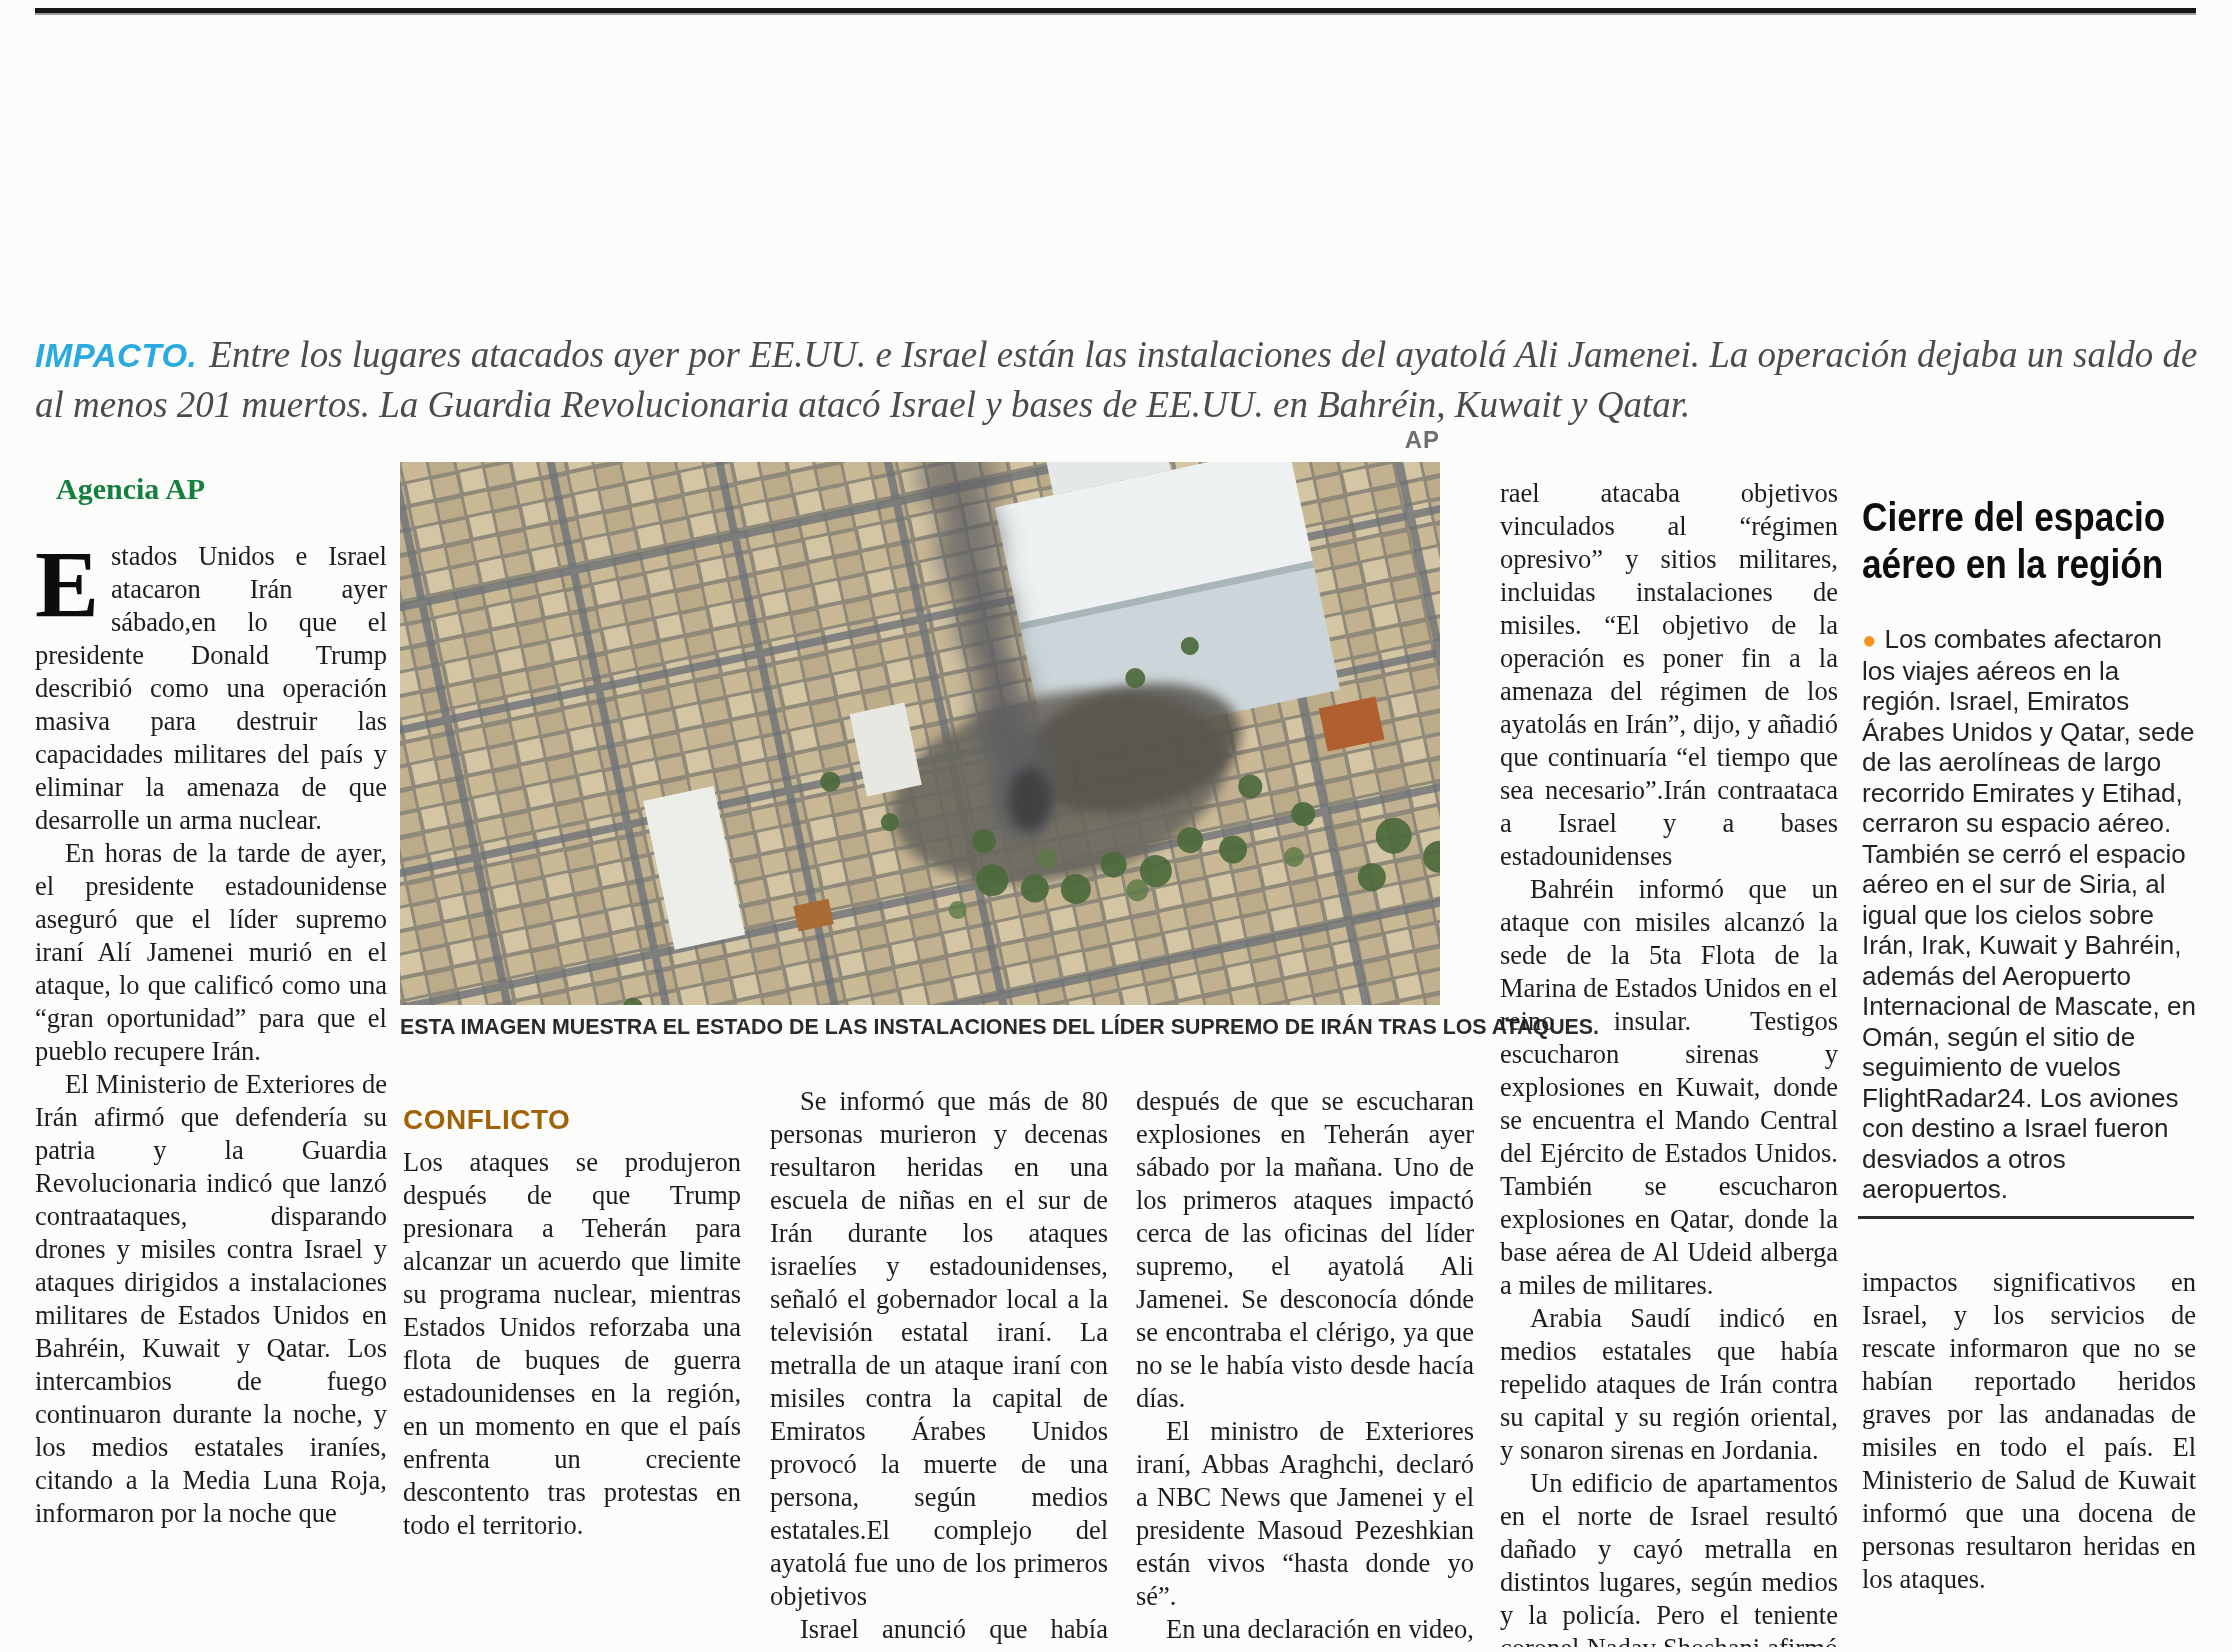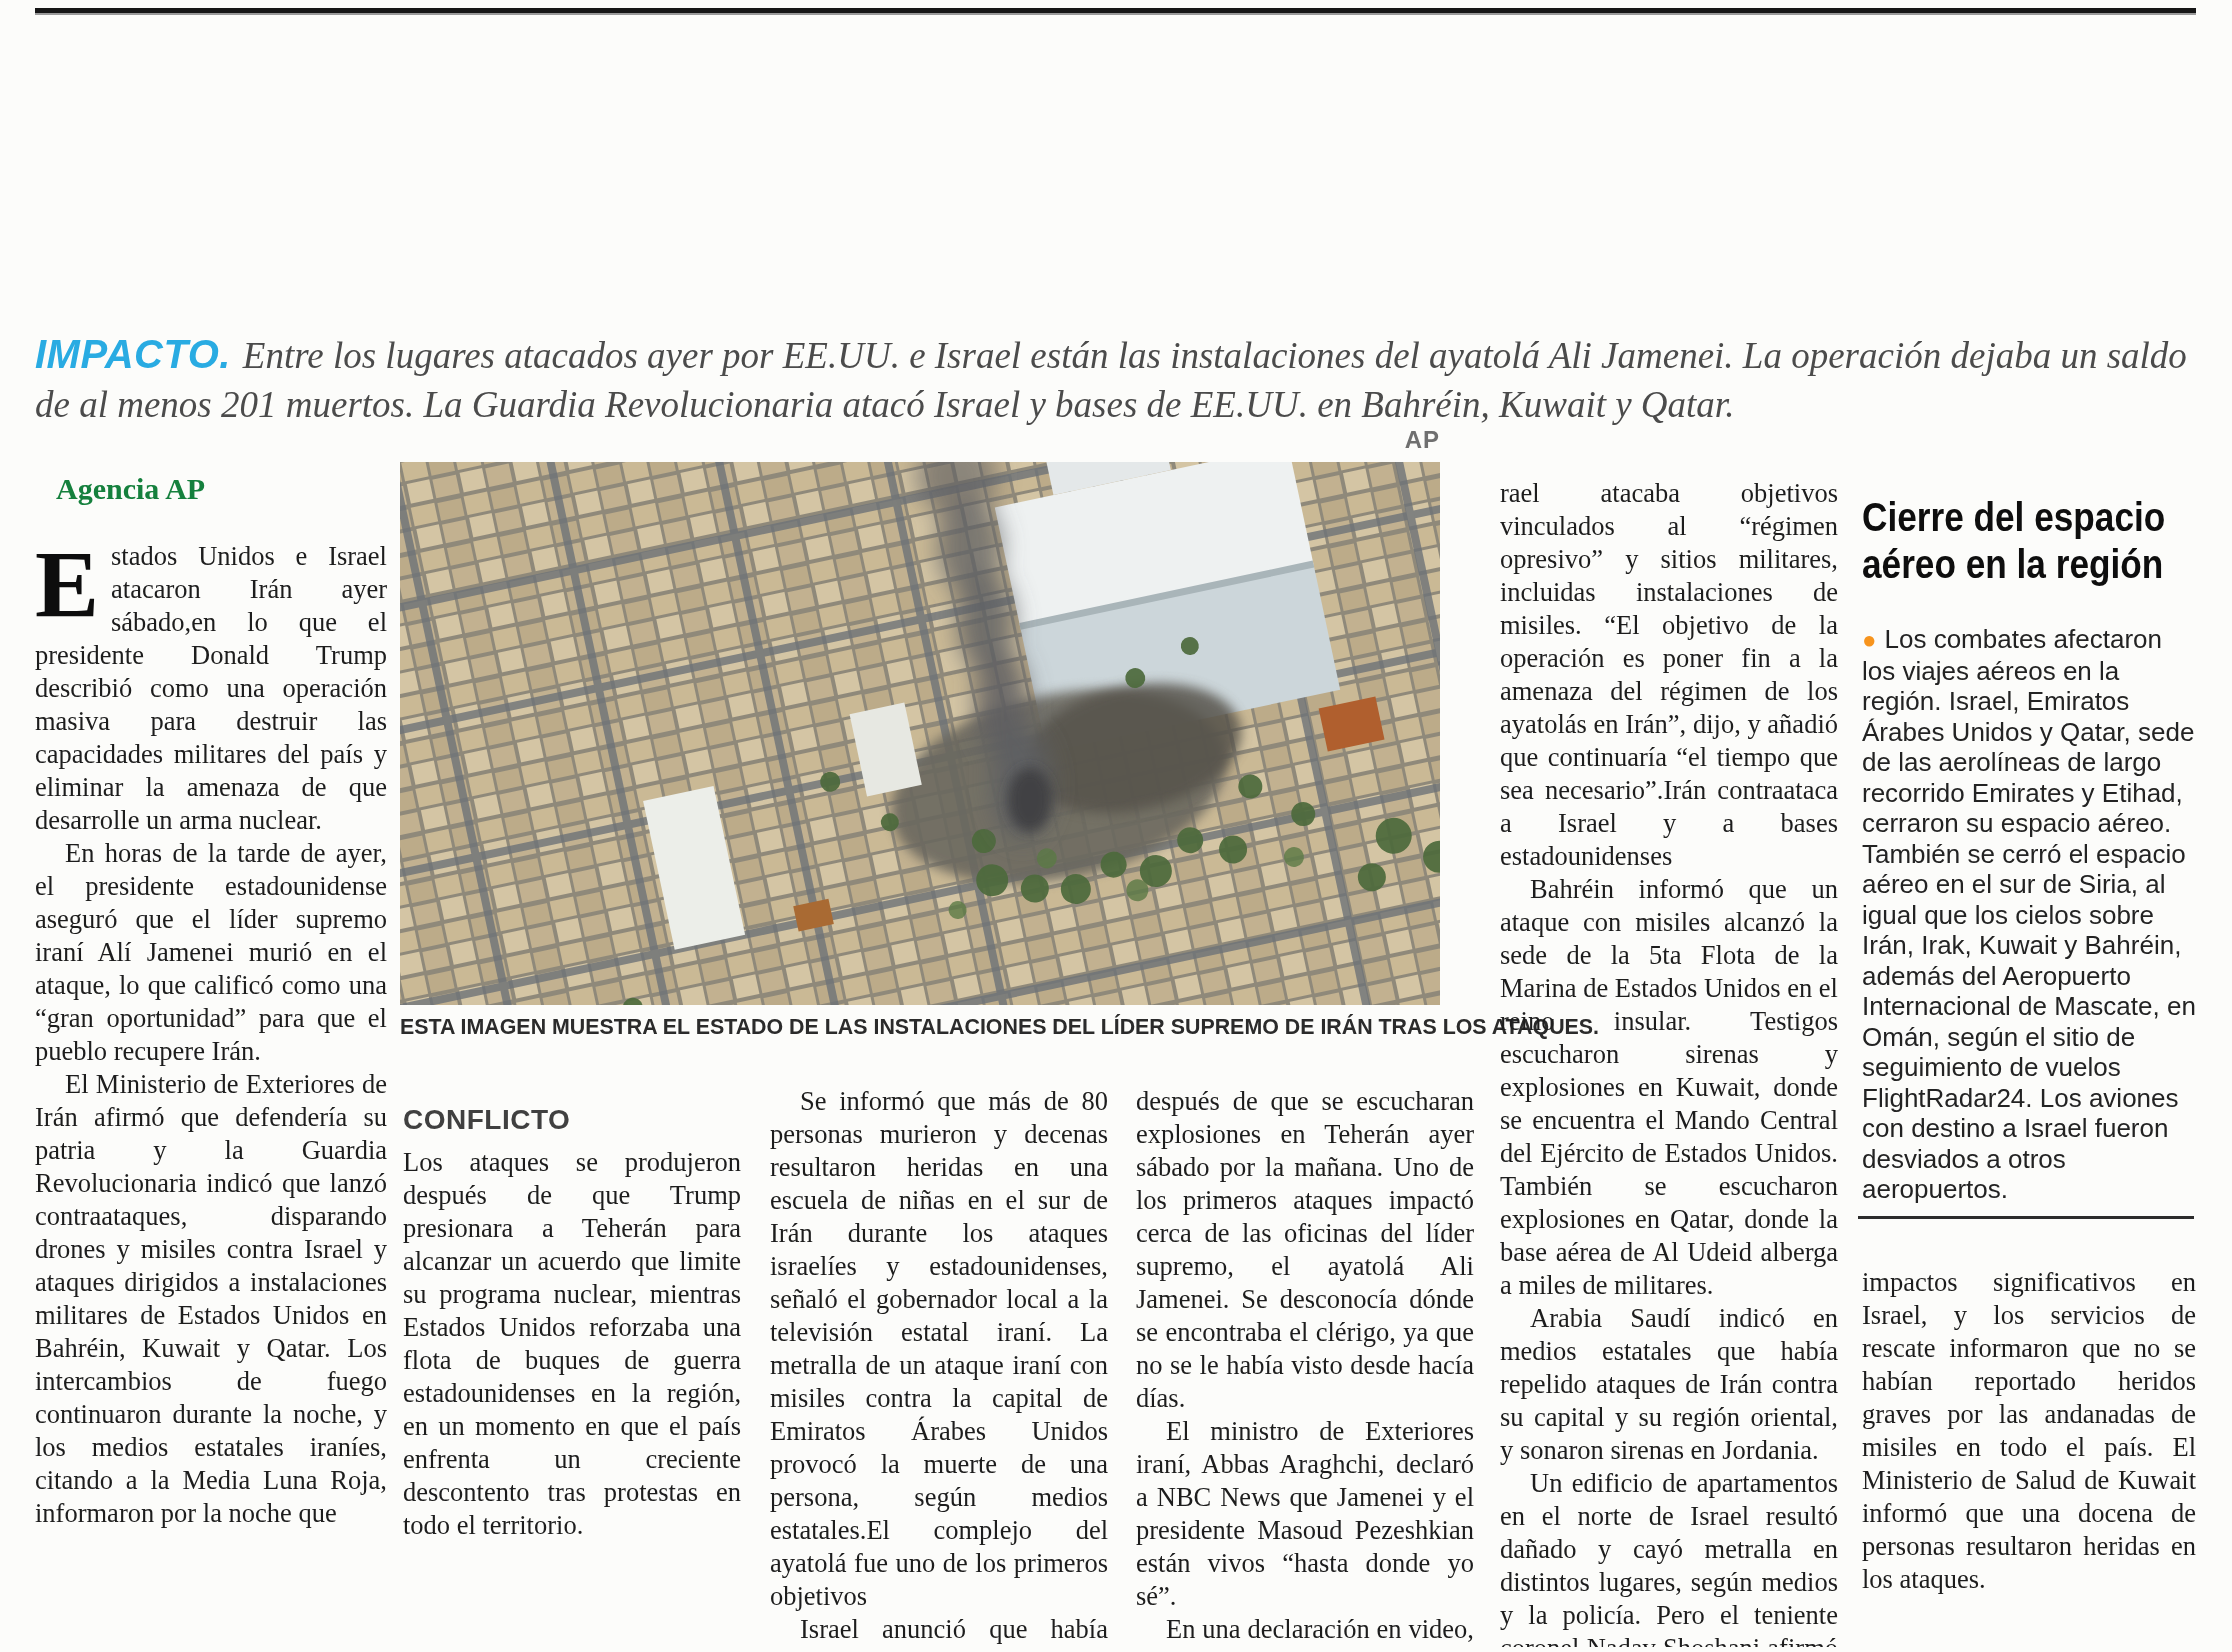--- a/index.html
+++ b/index.html
@@ -16,21 +16,21 @@
     font-size:112px; line-height:126px; font-weight:700; letter-spacing:-3px;
     color:#0d0d0d; font-family:"Liberation Serif","DejaVu Serif",serif;
   }
   h1.headline span { display:block; }
   .standfirst {
     position:absolute; left:35px; top:330px; width:2165px; margin:0;
     font-style:italic; font-size:37px; line-height:49px; color:#4b4b4b;
   }
   .kicker {
     font-family:"Liberation Sans","DejaVu Sans",sans-serif;
-    font-weight:700; font-style:italic; color:#29abe2; font-size:40px;
+    font-weight:700; font-style:italic; color:#29abe2; font-size:33px;
     margin-right:12px; letter-spacing:0.5px;
   }
   .byline { position:absolute; left:35px; top:472px; font-weight:700; font-size:30px; color:#15803d;margin-left:21px; }
 
   .col {
     position:absolute; width:338px; text-align:justify; overflow:hidden;
     font-size:26.5px; line-height:33px; color:#1d1d1d; hyphens:auto;
   }
   .col p { margin:0; text-indent:30px; }
   .col p.ni { text-indent:0; }
@@ -40,21 +40,21 @@
   .col4 { left:1136px;top:1085px; height:562px; }
   .col5 { left:1500px;top:477px;  height:1170px; }
   .col6 { left:1862px;top:1266px; width:334px; height:382px; }
 
   .dropcap {
     float:left; font-weight:700; font-size:96px; line-height:78px;
     padding:6px 12px 0 0; color:#0d0d0d;
   }
   .subhead {
     font-family:"Liberation Sans","DejaVu Sans",sans-serif;
-    font-weight:700; font-size:28px; color:#404040; letter-spacing:0.5px;
+    font-weight:700; font-size:28px; color:#a16207; letter-spacing:0.5px;
     margin:18px 0 10px; text-align:left; text-indent:0;
   }
 
   figure.photo {
     position:absolute; left:400px; top:462px; width:1040px; height:543px;
     margin:0; background:#b9ab90; overflow:hidden;
   }
   .photo-credit {
     position:absolute; left:1290px; top:426px; width:150px; text-align:right;
     font-family:"Liberation Sans","DejaVu Sans",sans-serif;

